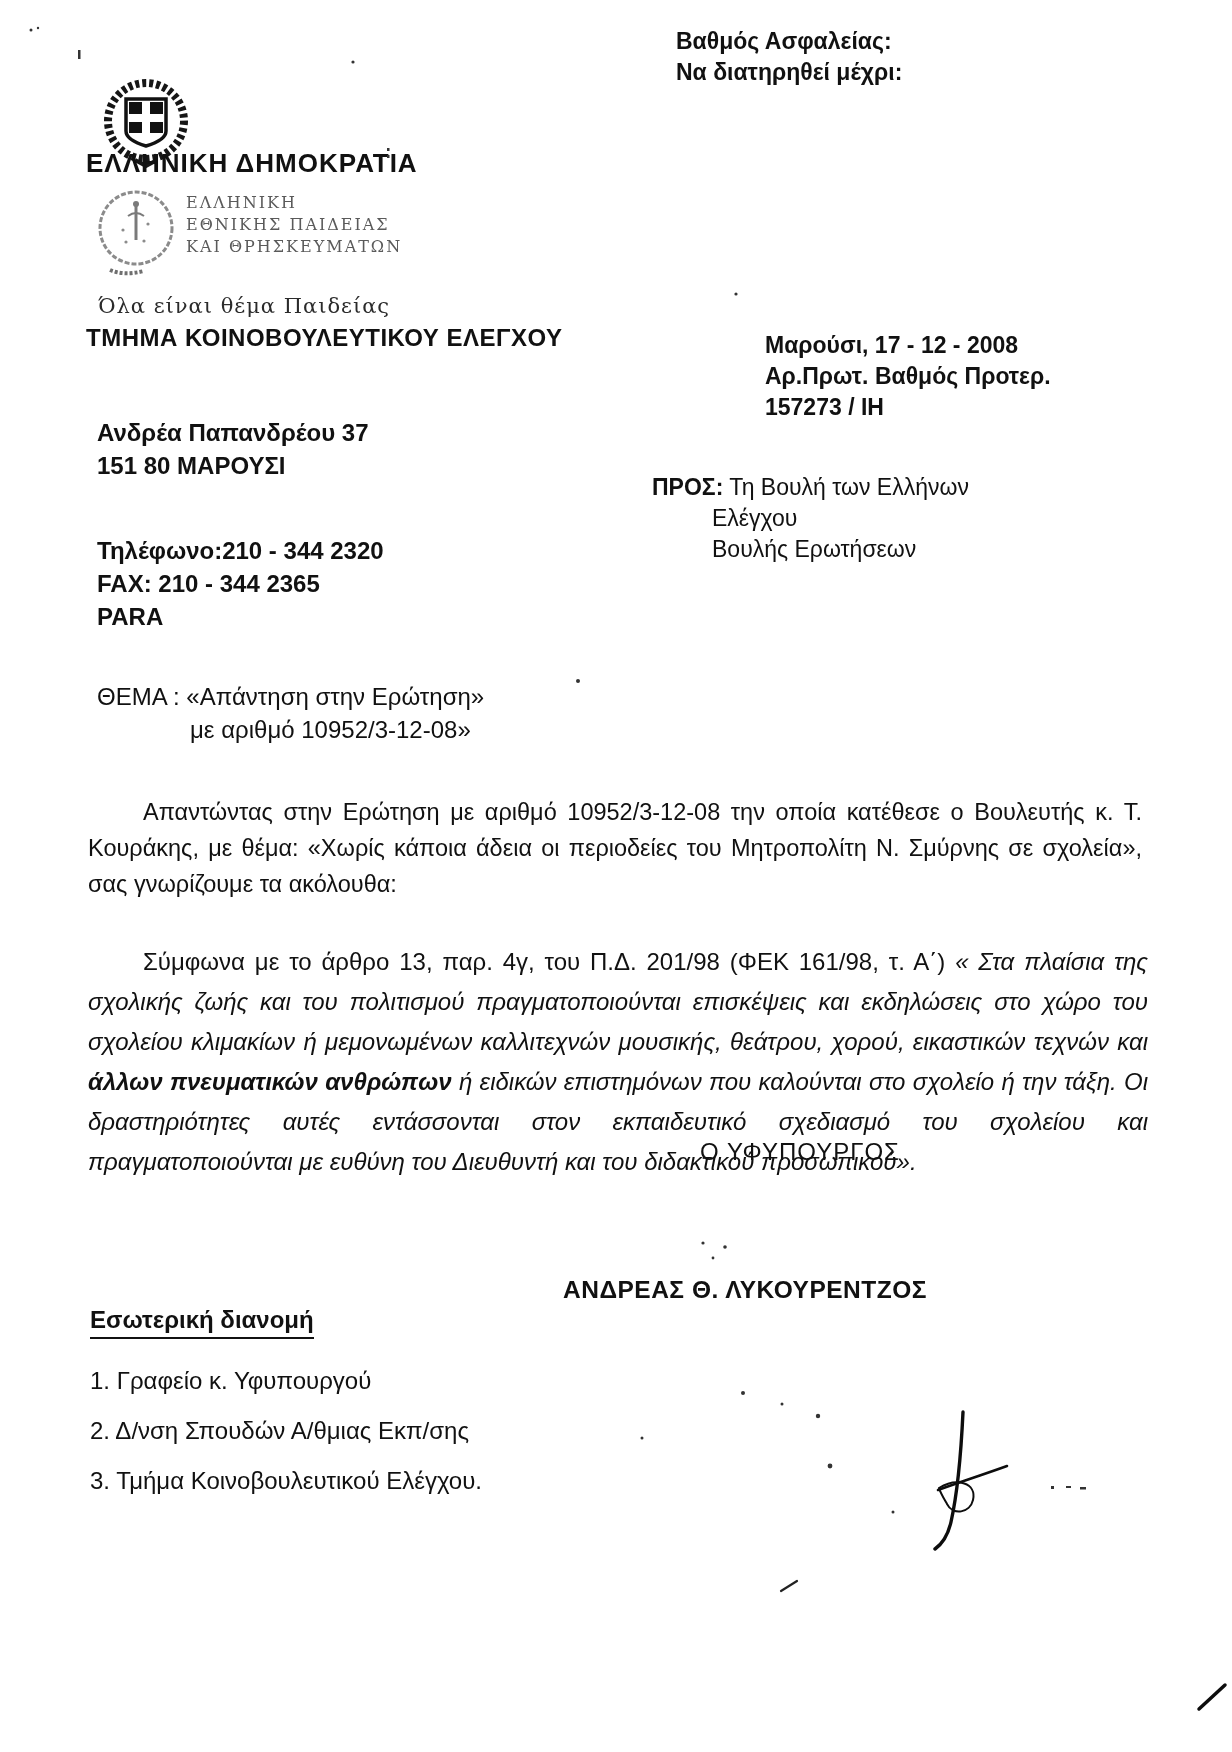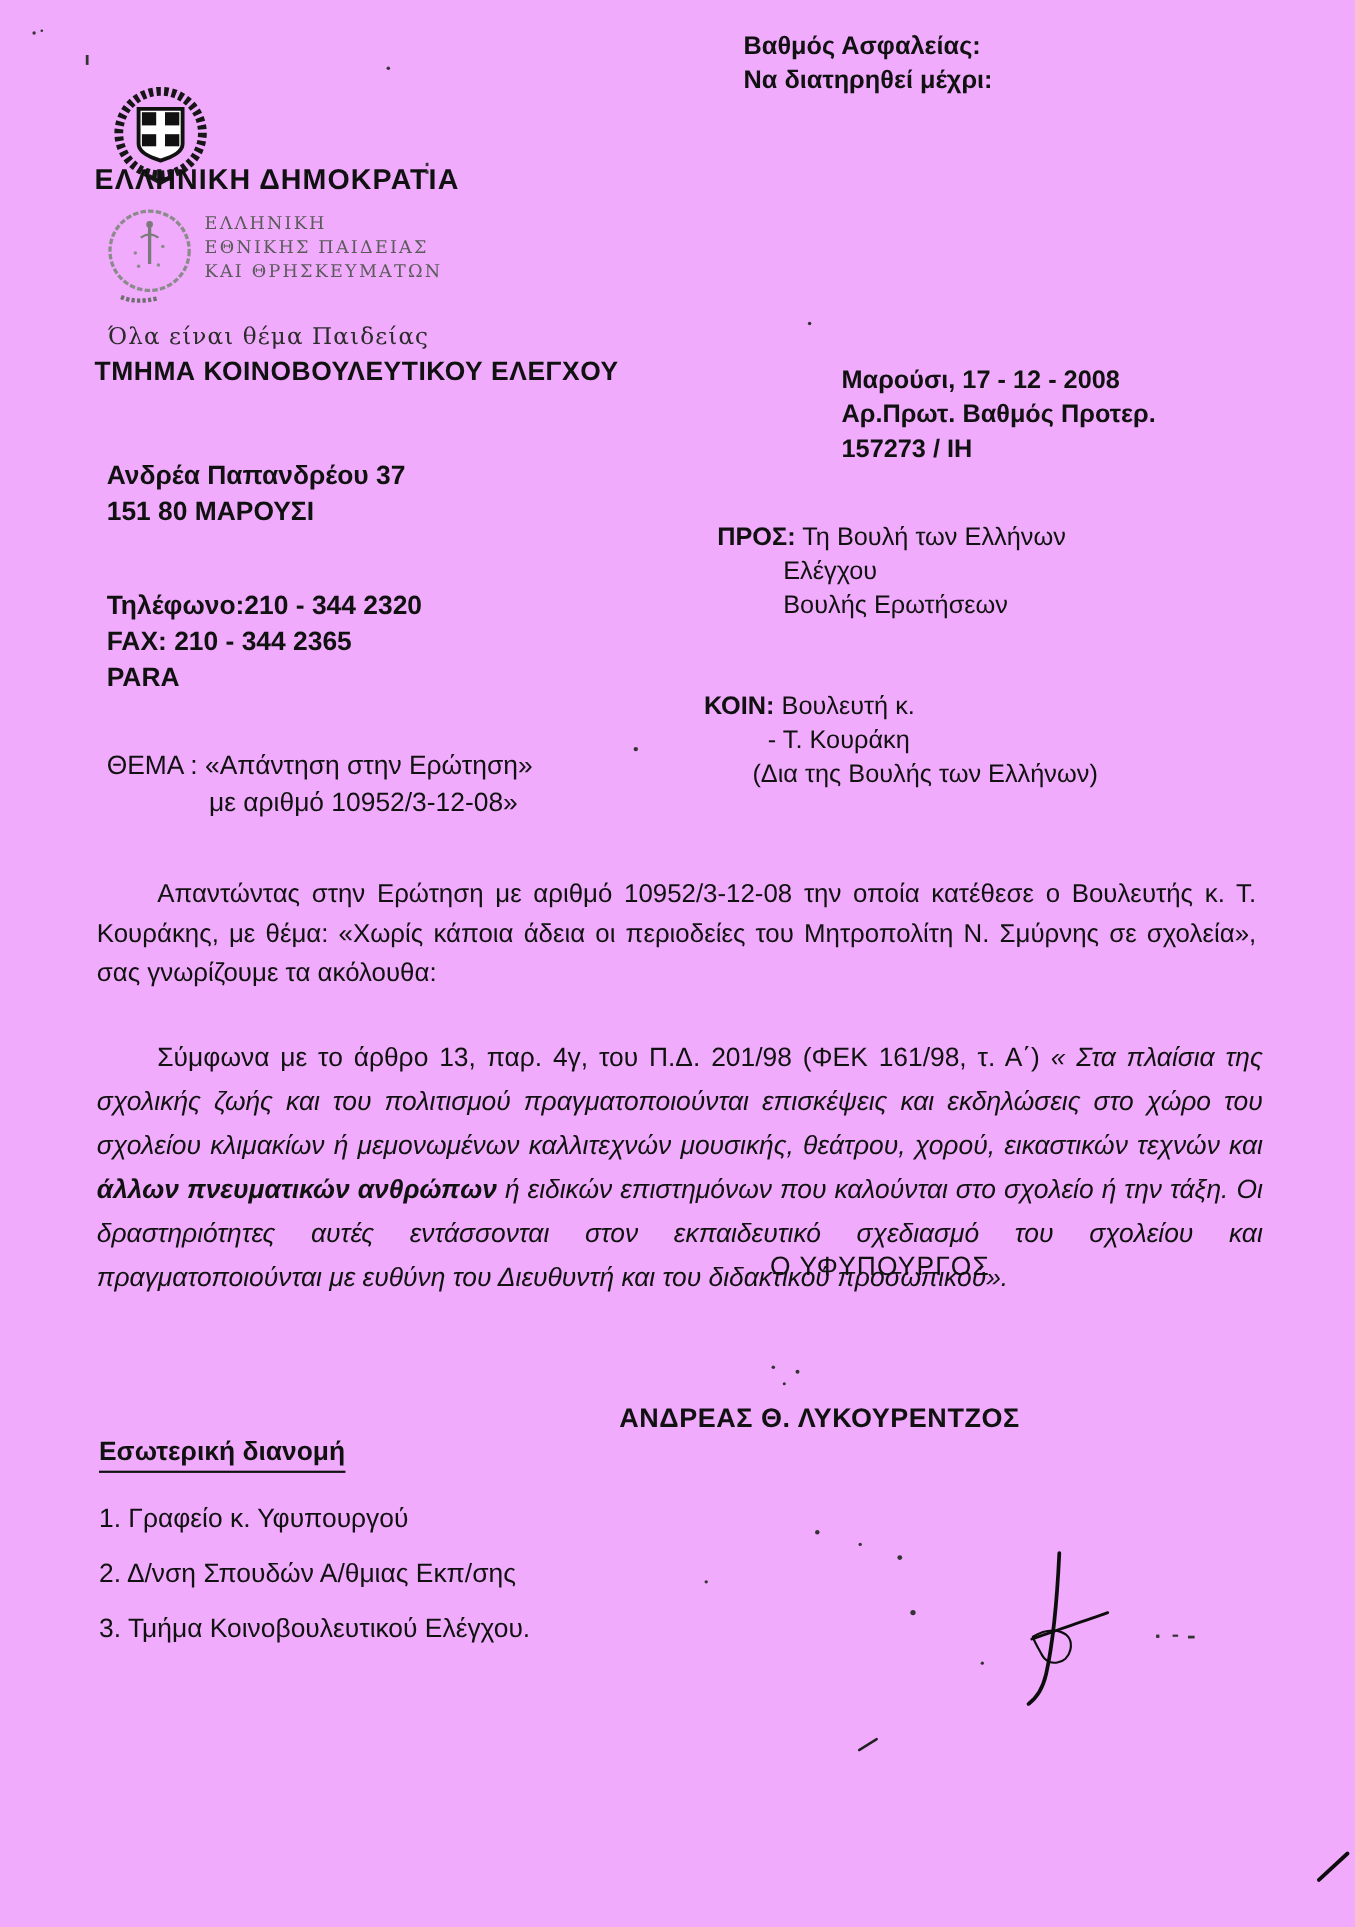--- a/index.html
+++ b/index.html
@@ -1,20 +1,20 @@
 <!DOCTYPE html>
 <html><head>
 <meta charset="utf-8">
 <style>
   html,body{margin:0;padding:0;background:#e8e8e8;}
   #page{
     position:relative;
     width:1232px;height:1752px;
     margin:0 auto;
-    background:#f0abfc;
+    background:#ffffff;
     font-family:"Liberation Sans", sans-serif;
     color:#111;
     overflow:hidden;
   }
   .abs{position:absolute;}
   .line{white-space:nowrap;}
 
   .security{left:676px;top:26px;font-size:23px;font-weight:bold;line-height:31px;}
 
   .republic{left:86px;top:148px;font-size:26px;font-weight:bold;letter-spacing:1px;}
@@ -131,26 +131,20 @@
     <div class="line ind">Ελέγχου</div>
     <div class="line ind">Βουλής Ερωτήσεων</div>
   </div>
 
   <div class="abs contact">
     <div class="line">Τηλέφωνο:210 -  344 2320</div>
     <div class="line">FAX: 210 - 344 2365</div>
     <div class="line">PARA</div>
   </div>
 
-  <div class="abs koin">
-    <div class="line"><span class="label">ΚΟΙΝ:</span>
-      <span>Βουλευτή κ.</span></div>
-    <div class="line ind1">- Τ. Κουράκη</div>
-    <div class="line ind2">(Δια της Βουλής των Ελλήνων)</div>
-  </div>
 
   <div class="abs subject">
     <div class="line"><span class="label">ΘΕΜΑ</span>
       <span>: «Απάντηση στην  Ερώτηση»</span></div>
     <div class="line cont">με αριθμό 10952/3-12-08»</div>
   </div>
 
   <div class="abs para1">Απαντώντας στην Ερώτηση με αριθμό 10952/3-12-08 την οποία κατέθεσε ο Βουλευτής κ. Τ. Κουράκης, με θέμα: «Χωρίς κάποια άδεια οι περιοδείες του Μητροπολίτη Ν. Σμύρνης σε σχολεία», σας γνωρίζουμε τα ακόλουθα:</div>
 
   <div class="abs para2"><span class="intro">Σύμφωνα με το άρθρο 13, παρ. 4γ, του Π.Δ. 201/98 (ΦΕΚ 161/98, τ. Α΄)  </span><span>« Στα πλαίσια της σχολικής ζωής και του πολιτισμού πραγματοποιούνται επισκέψεις και εκδηλώσεις στο χώρο του σχολείου κλιμακίων ή μεμονωμένων καλλιτεχνών μουσικής, θεάτρου, χορού, εικαστικών τεχνών και </span><span class="bld">άλλων πνευματικών ανθρώπων</span><span> ή ειδικών επιστημόνων που καλούνται στο σχολείο ή την τάξη. Οι δραστηριότητες αυτές εντάσσονται στον εκπαιδευτικό σχεδιασμό του σχολείου και πραγματοποιούνται με ευθύνη του Διευθυντή και του διδακτικού προσωπικού».</span></div>

